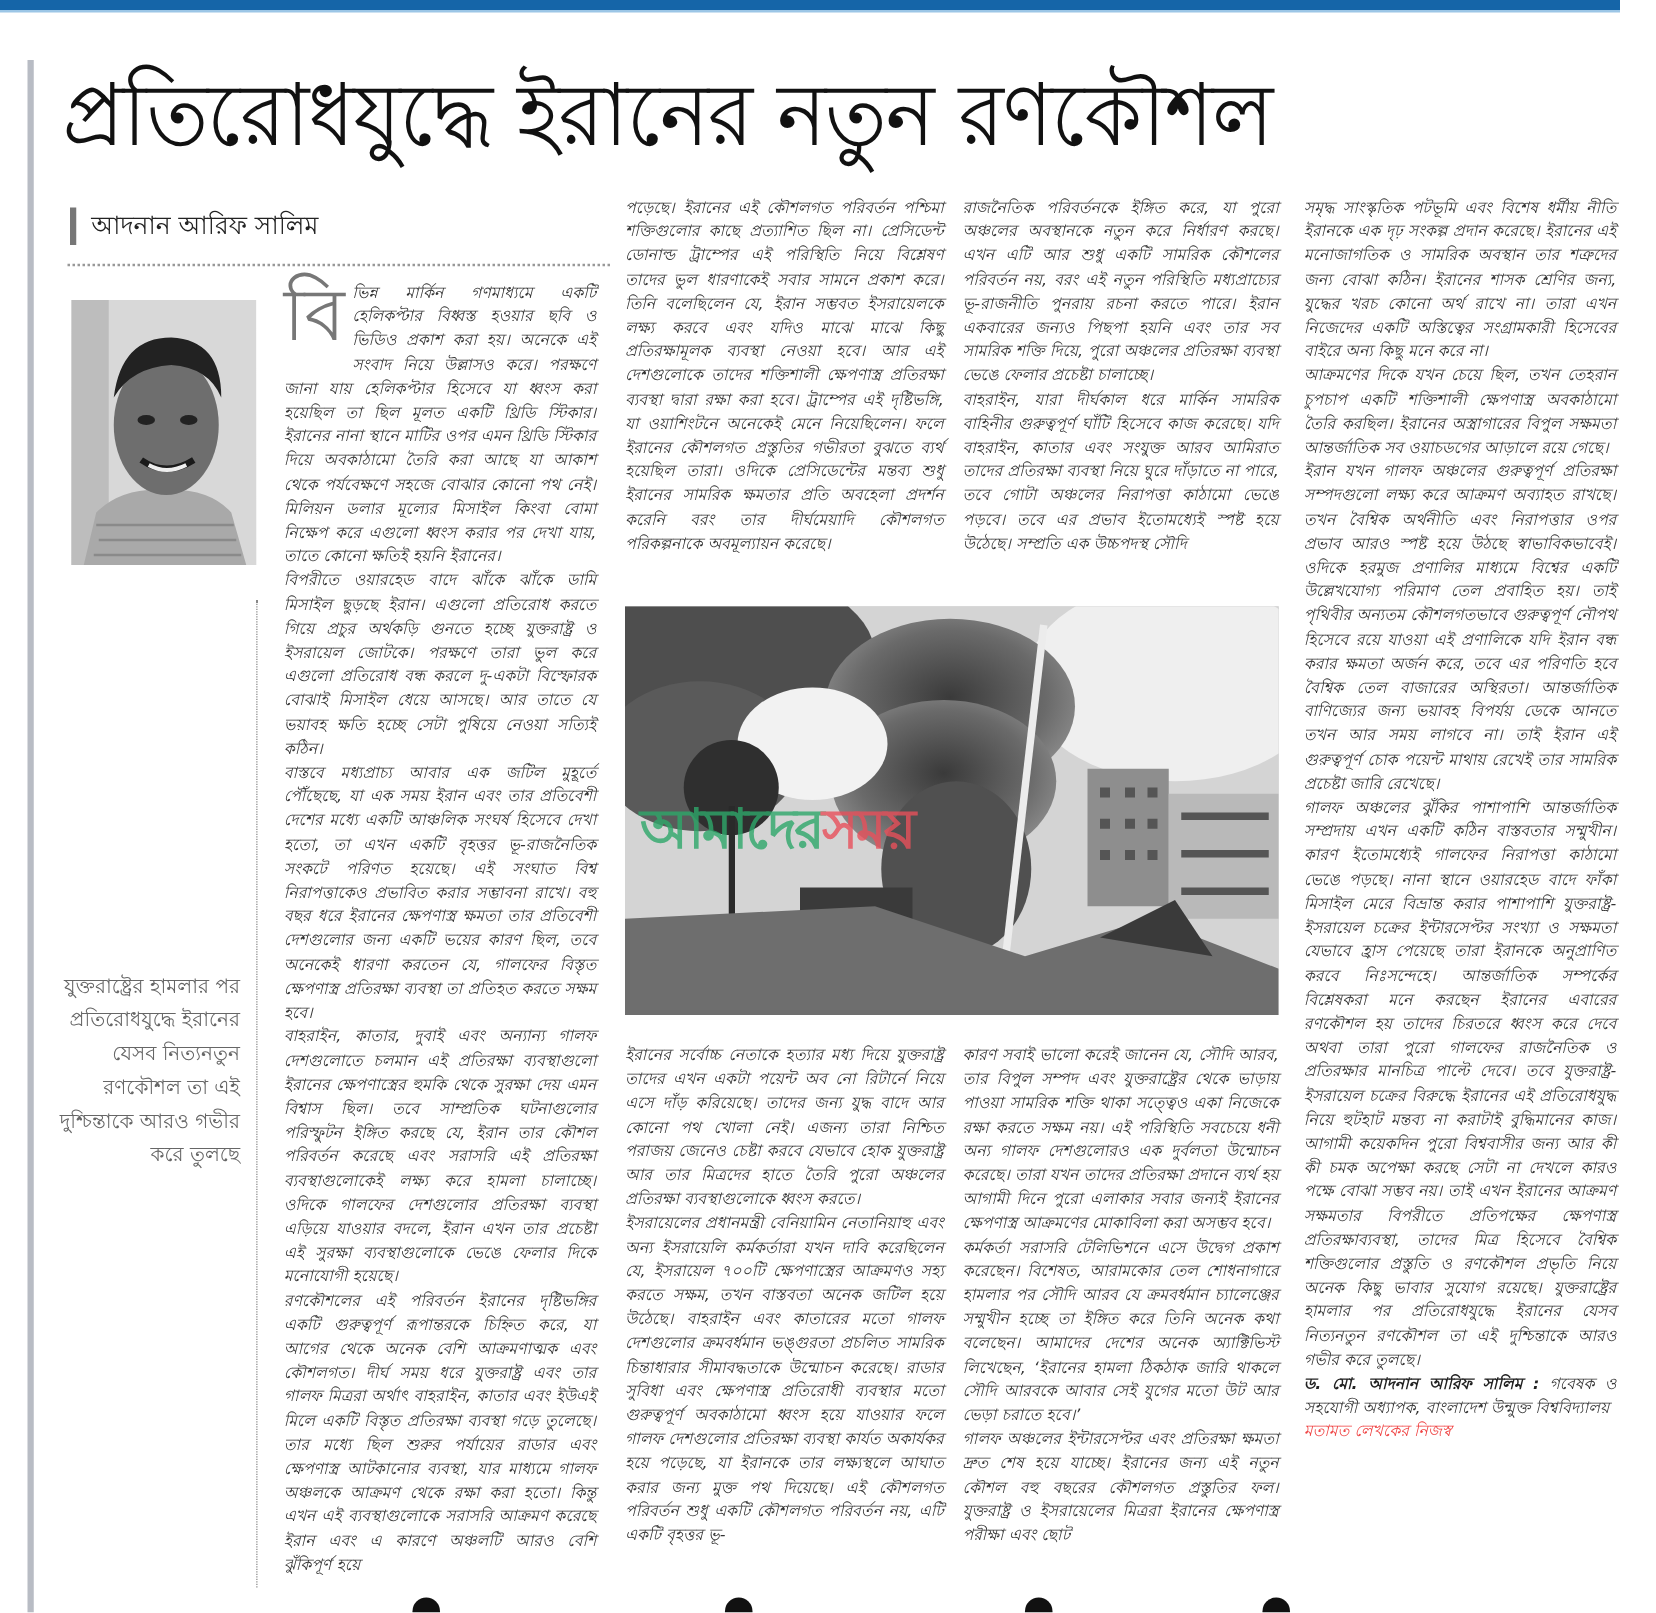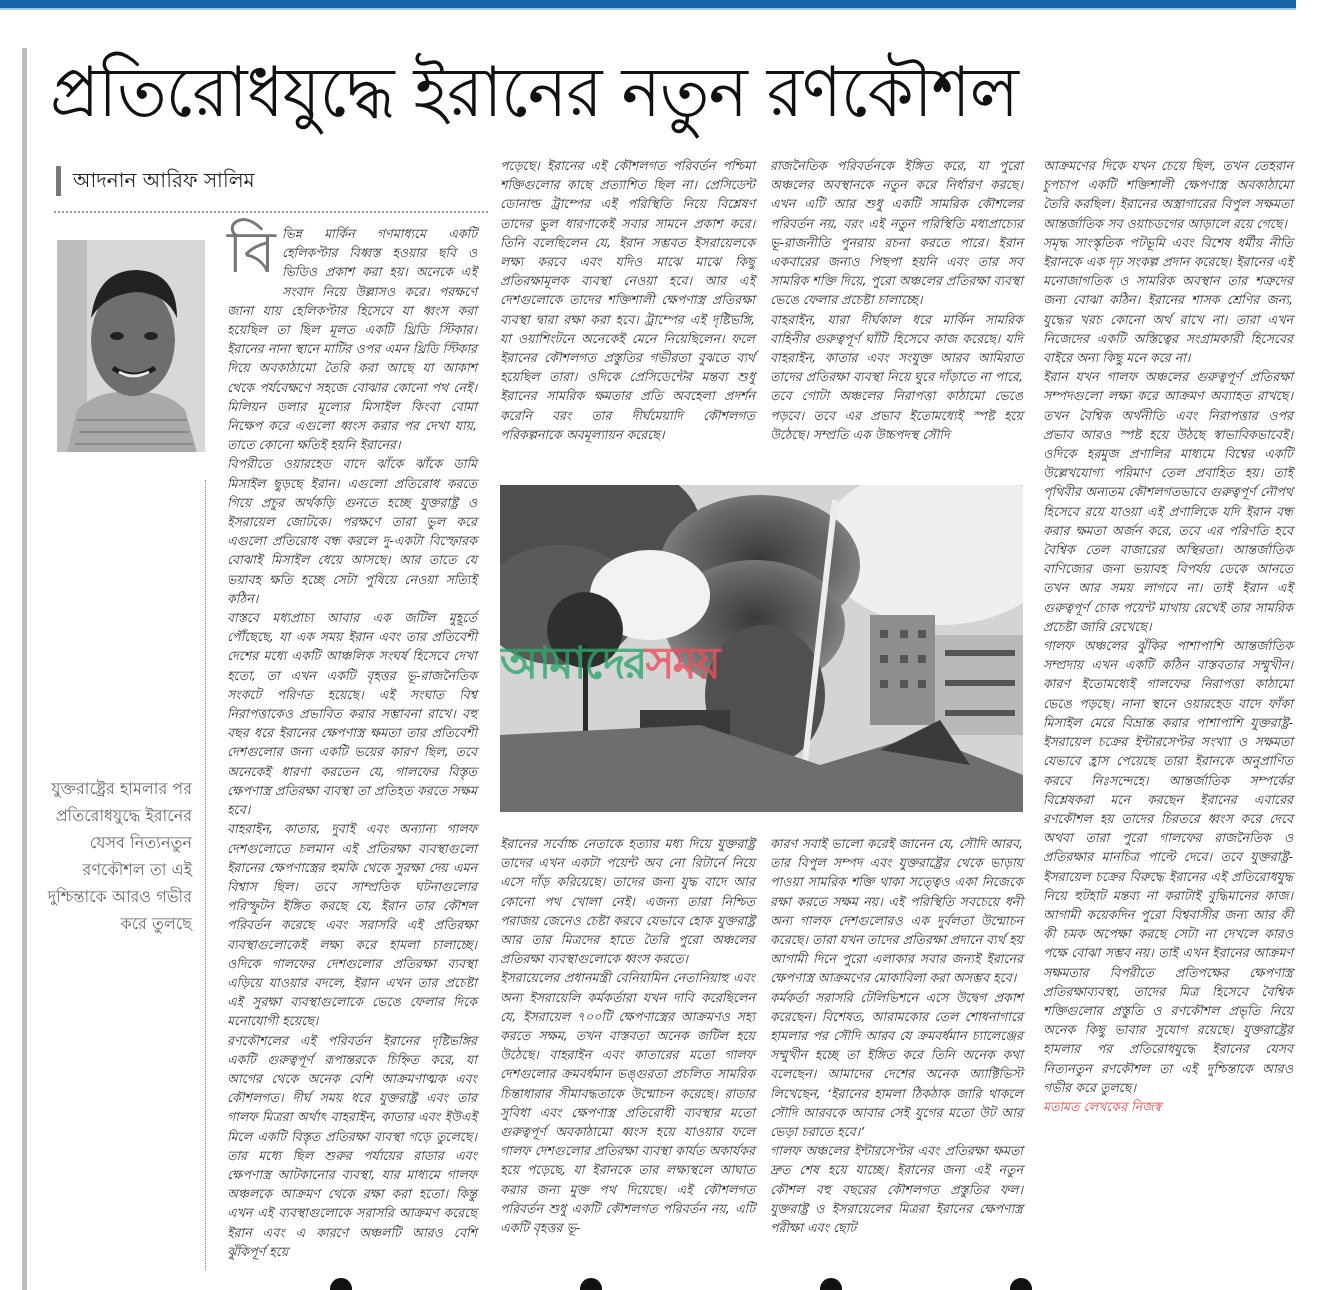--- a/index.html
+++ b/index.html
@@ -52,21 +52,21 @@
   .bio { margin-top: 18px; }
   .bio-name { font-weight: bold; color: #222; }
   .disclaimer { margin-top: 18px; font-style: italic; color: #ef4444; }
 
   .photo-main {
     position: absolute; left: 500px; top: 485px; width: 523px; height: 327px; overflow: hidden;
     background: #cfcfcf;
   }
   .watermark {
     position: absolute; left: 0; top: 145px; font-size: 44px; font-weight: bold; letter-spacing: -2px;
-    white-space: nowrap; opacity: 0.8;
+    white-space: nowrap; opacity: 0.8; padding-left: 12px;
   }
   .watermark .wm-a { color: #2ea86a; }
   .watermark .wm-b { color: #e8505b; }
 
   .bottom-fragment {
     position: absolute; left: 0; top: 1276px; width: 1325px; height: 14px; overflow: hidden;
   }
   .bottom-fragment span { position: absolute; top: 2px; width: 22px; height: 22px; border-radius: 50%; background: #111; }
 </style>
 </head>
@@ -171,24 +171,25 @@
   <p>ইসরায়েলের প্রধানমন্ত্রী বেনিয়ামিন নেতানিয়াহু এবং অন্য ইসরায়েলি কর্মকর্তারা যখন দাবি করেছিলেন যে, ইসরায়েল ৭০০টি ক্ষেপণাস্ত্রের আক্রমণও সহ্য করতে সক্ষম, তখন বাস্তবতা অনেক জটিল হয়ে উঠেছে। বাহরাইন এবং কাতারের মতো গালফ দেশগুলোর ক্রমবর্ধমান ভঙ্গুরতা প্রচলিত সামরিক চিন্তাধারার সীমাবদ্ধতাকে উন্মোচন করেছে। রাডার সুবিধা এবং ক্ষেপণাস্ত্র প্রতিরোধী ব্যবস্থার মতো গুরুত্বপূর্ণ অবকাঠামো ধ্বংস হয়ে যাওয়ার ফলে গালফ দেশগুলোর প্রতিরক্ষা ব্যবস্থা কার্যত অকার্যকর হয়ে পড়েছে, যা ইরানকে তার লক্ষ্যস্থলে আঘাত করার জন্য মুক্ত পথ দিয়েছে। এই কৌশলগত পরিবর্তন শুধু একটি কৌশলগত পরিবর্তন নয়, এটি একটি বৃহত্তর ভূ-</p>
 </div>
 
 <div class="col col3b">
   <p>কারণ সবাই ভালো করেই জানেন যে, সৌদি আরব, তার বিপুল সম্পদ এবং যুক্তরাষ্ট্রের থেকে ভাড়ায় পাওয়া সামরিক শক্তি থাকা সত্ত্বেও একা নিজেকে রক্ষা করতে সক্ষম নয়। এই পরিস্থিতি সবচেয়ে ধনী অন্য গালফ দেশগুলোরও এক দুর্বলতা উন্মোচন করেছে। তারা যখন তাদের প্রতিরক্ষা প্রদানে ব্যর্থ হয় আগামী দিনে পুরো এলাকার সবার জন্যই ইরানের ক্ষেপণাস্ত্র আক্রমণের মোকাবিলা করা অসম্ভব হবে।</p>
   <p>কর্মকর্তা সরাসরি টেলিভিশনে এসে উদ্বেগ প্রকাশ করেছেন। বিশেষত, আরামকোর তেল শোধনাগারে হামলার পর সৌদি আরব যে ক্রমবর্ধমান চ্যালেঞ্জের সম্মুখীন হচ্ছে তা ইঙ্গিত করে তিনি অনেক কথা বলেছেন। আমাদের দেশের অনেক অ্যাক্টিভিস্ট লিখেছেন, ‘ইরানের হামলা ঠিকঠাক জারি থাকলে সৌদি আরবকে আবার সেই যুগের মতো উট আর ভেড়া চরাতে হবে।’</p>
   <p>গালফ অঞ্চলের ইন্টারসেপ্টর এবং প্রতিরক্ষা ক্ষমতা দ্রুত শেষ হয়ে যাচ্ছে। ইরানের জন্য এই নতুন কৌশল বহু বছরের কৌশলগত প্রস্তুতির ফল। যুক্তরাষ্ট্র ও ইসরায়েলের মিত্ররা ইরানের ক্ষেপণাস্ত্র পরীক্ষা এবং ছোট</p>
 </div>
 
 <div class="col col4">
+  <p>সমৃদ্ধ সাংস্কৃতিক পটভূমি এবং বিশেষ ধর্মীয় নীতি ইরানকে এক দৃঢ় সংকল্প প্রদান করেছে। ইরানের এই মনোজাগতিক ও সামরিক অবস্থান তার শত্রুদের জন্য বোঝা কঠিন। ইরানের শাসক শ্রেণির জন্য, যুদ্ধের খরচ কোনো অর্থ রাখে না। তারা এখন নিজেদের একটি অস্তিত্বের সংগ্রামকারী হিসেবের বাইরে অন্য কিছু মনে করে না।</p>
   <p>আক্রমণের দিকে যখন চেয়ে ছিল, তখন তেহরান চুপচাপ একটি শক্তিশালী ক্ষেপণাস্ত্র অবকাঠামো তৈরি করছিল। ইরানের অস্ত্রাগারের বিপুল সক্ষমতা আন্তর্জাতিক সব ওয়াচডগের আড়ালে রয়ে গেছে।</p>
-  <p>সমৃদ্ধ সাংস্কৃতিক পটভূমি এবং বিশেষ ধর্মীয় নীতি ইরানকে এক দৃঢ় সংকল্প প্রদান করেছে। ইরানের এই মনোজাগতিক ও সামরিক অবস্থান তার শত্রুদের জন্য বোঝা কঠিন। ইরানের শাসক শ্রেণির জন্য, যুদ্ধের খরচ কোনো অর্থ রাখে না। তারা এখন নিজেদের একটি অস্তিত্বের সংগ্রামকারী হিসেবের বাইরে অন্য কিছু মনে করে না।</p>
   <p>ইরান যখন গালফ অঞ্চলের গুরুত্বপূর্ণ প্রতিরক্ষা সম্পদগুলো লক্ষ্য করে আক্রমণ অব্যাহত রাখছে। তখন বৈশ্বিক অর্থনীতি এবং নিরাপত্তার ওপর প্রভাব আরও স্পষ্ট হয়ে উঠছে স্বাভাবিকভাবেই। ওদিকে হরমুজ প্রণালির মাধ্যমে বিশ্বের একটি উল্লেখযোগ্য পরিমাণ তেল প্রবাহিত হয়। তাই পৃথিবীর অন্যতম কৌশলগতভাবে গুরুত্বপূর্ণ নৌপথ হিসেবে রয়ে যাওয়া এই প্রণালিকে যদি ইরান বন্ধ করার ক্ষমতা অর্জন করে, তবে এর পরিণতি হবে বৈশ্বিক তেল বাজারের অস্থিরতা। আন্তর্জাতিক বাণিজ্যের জন্য ভয়াবহ বিপর্যয় ডেকে আনতে তখন আর সময় লাগবে না। তাই ইরান এই গুরুত্বপূর্ণ চোক পয়েন্ট মাথায় রেখেই তার সামরিক প্রচেষ্টা জারি রেখেছে।</p>
   <p>গালফ অঞ্চলের ঝুঁকির পাশাপাশি আন্তর্জাতিক সম্প্রদায় এখন একটি কঠিন বাস্তবতার সম্মুখীন। কারণ ইতোমধ্যেই গালফের নিরাপত্তা কাঠামো ভেঙে পড়ছে। নানা স্থানে ওয়ারহেড বাদে ফাঁকা মিসাইল মেরে বিভ্রান্ত করার পাশাপাশি যুক্তরাষ্ট্র-ইসরায়েল চক্রের ইন্টারসেপ্টর সংখ্যা ও সক্ষমতা যেভাবে হ্রাস পেয়েছে তারা ইরানকে অনুপ্রাণিত করবে নিঃসন্দেহে। আন্তর্জাতিক সম্পর্কের বিশ্লেষকরা মনে করছেন ইরানের এবারের রণকৌশল হয় তাদের চিরতরে ধ্বংস করে দেবে অথবা তারা পুরো গালফের রাজনৈতিক ও প্রতিরক্ষার মানচিত্র পাল্টে দেবে। তবে যুক্তরাষ্ট্র-ইসরায়েল চক্রের বিরুদ্ধে ইরানের এই প্রতিরোধযুদ্ধ নিয়ে হুটহাট মন্তব্য না করাটাই বুদ্ধিমানের কাজ। আগামী কয়েকদিন পুরো বিশ্ববাসীর জন্য আর কী কী চমক অপেক্ষা করছে সেটা না দেখলে কারও পক্ষে বোঝা সম্ভব নয়। তাই এখন ইরানের আক্রমণ সক্ষমতার বিপরীতে প্রতিপক্ষের ক্ষেপণাস্ত্র প্রতিরক্ষাব্যবস্থা, তাদের মিত্র হিসেবে বৈশ্বিক শক্তিগুলোর প্রস্তুতি ও রণকৌশল প্রভৃতি নিয়ে অনেক কিছু ভাবার সুযোগ রয়েছে। যুক্তরাষ্ট্রের হামলার পর প্রতিরোধযুদ্ধে ইরানের যেসব নিত্যনতুন রণকৌশল তা এই দুশ্চিন্তাকে আরও গভীর করে তুলছে।</p>
+  <p class="bio"><span class="bio-name">ড. মো. আদনান আরিফ সালিম :</span><span> গবেষক ও সহযোগী অধ্যাপক, বাংলাদেশ উন্মুক্ত বিশ্ববিদ্যালয়</span></p>
   <p class="disclaimer">মতামত লেখকের নিজস্ব</p>
 </div>
 
 <div class="bottom-fragment">
   <span style="left:330px"></span>
   <span style="left:580px"></span>
   <span style="left:820px"></span>
   <span style="left:1010px"></span>
 </div>
 

